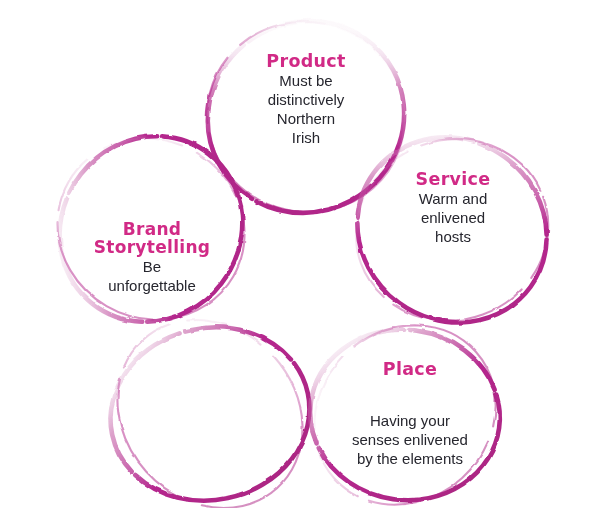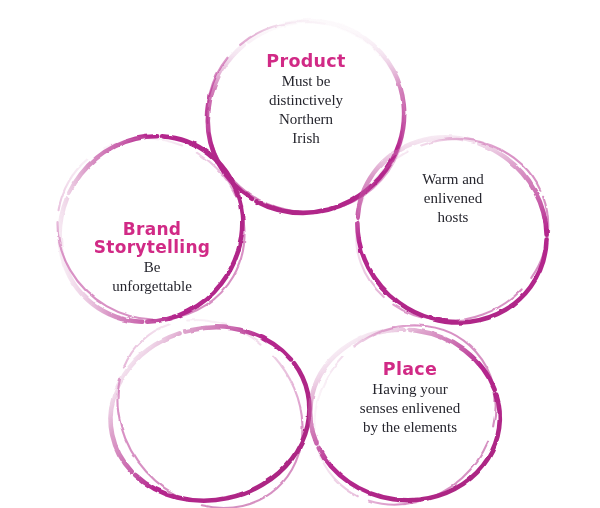--- a/index.html
+++ b/index.html
@@ -28,52 +28,53 @@
     width: 600px;
     height: 508px;
     pointer-events: none;
   }
 
   .node {
     position: absolute;
     box-sizing: border-box;
     display: flex;
     flex-direction: column;
+    align-items: center;
     justify-content: flex-start;
     text-align: center;
   }
 
   .node-heading {
     font-family: "DejaVu Sans", sans-serif;
     font-weight: bold;
     font-size: 17.5px;
     line-height: 1.08;
     letter-spacing: 0.3px;
     color: #d12a86;
     margin: 0 0 1px 0;
     white-space: pre-line;
     transform: scaleY(1.02);
   }
 
   .node-body {
-    font-family: Liberation Serif, serif;
+    font-family: Liberation Sans, sans-serif;
     font-weight: normal;
     font-size: 15px;
     line-height: 1.26;
     color: #26262e;
     margin: 0;
     white-space: pre-line;
   }
 
   
   .node-product        { left: 224px; top: 52px;  width: 164px; }
   .node-service        { left: 372px; top: 170px; width: 162px; }
   .node-brand          { left: 68px;  top: 178px; width: 168px; margin-top: 42px; }
   .node-story          { left: 118px; top: 360px; width: 184px; }
-  .node-place          { left: 322px; top: 360px; width: 176px; }
+  .node-place          { left: 322px; top: 360px; width: 176px; gap: 32px; }
 
   .node-brand .node-heading { font-size: 17px; }
 </style>
 </head>
 <body>
 
 <div id="diagram">
 
   <svg class="circle-svg" viewBox="0 0 600 508" xmlns="http://www.w3.org/2000/svg">
     <defs>
@@ -160,20 +161,21 @@
 
   <div class="node node-product">
     <div class="node-heading">Product</div>
     <div class="node-body">Must be
 distinctively
 Northern
 Irish</div>
   </div>
 
   <div class="node node-service">
+    <div class="node-heading">Service</div>
     <div class="node-body">Warm and
 enlivened
 hosts</div>
   </div>
 
   <div class="node node-brand">
     <div class="node-heading">Brand
 Storytelling</div>
     <div class="node-body">Be
 unforgettable</div>

